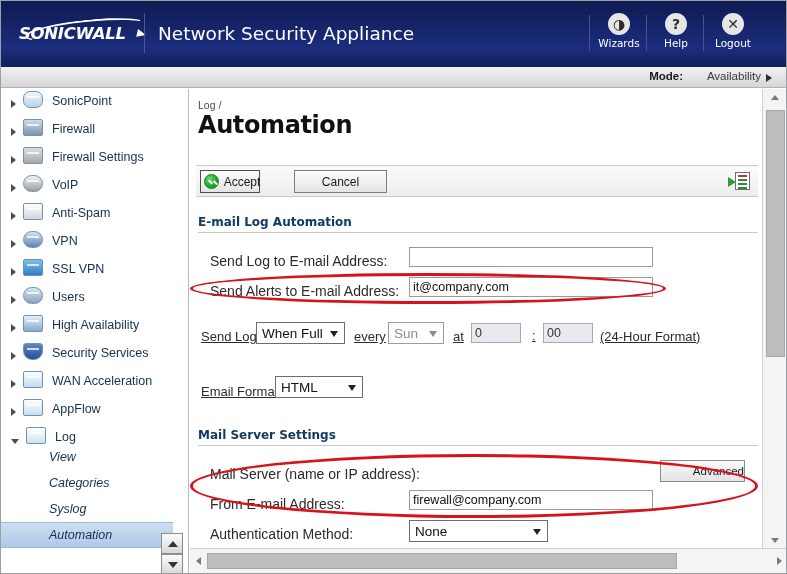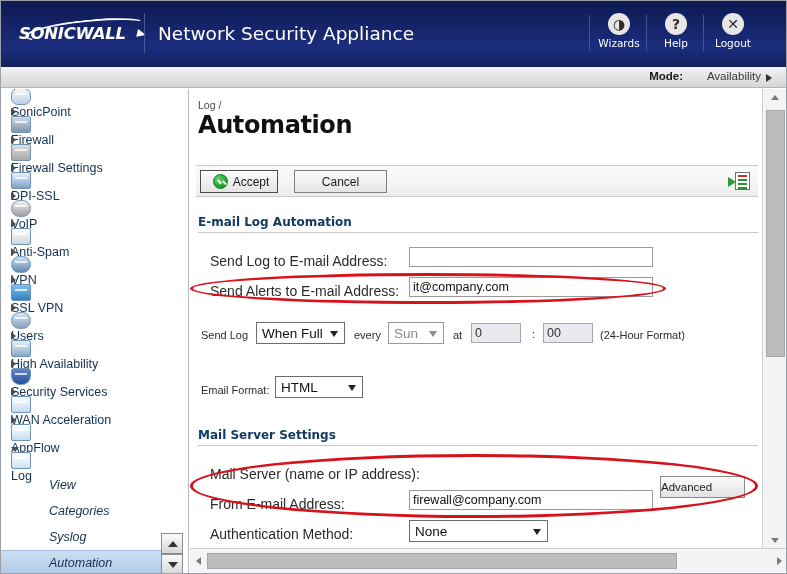--- a/index.html
+++ b/index.html
@@ -116,23 +116,23 @@
     width: 188px; height: 486px;
     background: #ffffff;
     border-right: 1px solid #b9b9b9;
     overflow: hidden;
   }
   #sidebar-inner {
     position: absolute; left: 0; top: -9px;
     width: 172px;
   }
   .nav-row {
-    height: 28px; display: flex; align-items: flex-start;
+    height: 28px; display: flex; align-items: flex-end;
     padding-left: 10px; cursor: pointer;
-    font-size: 12.5px; color: #14314f; flex-direction: column;
+    font-size: 12.5px; color: #14314f;
   }
   .nav-row .tri {
     width: 0; height: 0; flex: 0 0 auto;
     border-left: 5px solid #4c4c4c;
     border-top: 4px solid transparent;
     border-bottom: 4px solid transparent;
     margin-right: 7px;
   }
   .nav-row.open .tri {
     border-left: 4px solid transparent;
@@ -222,21 +222,21 @@
     border-bottom: 1px solid #c8c8c8;
   }
   .tb-btn {
     position: absolute; top: 4px; height: 23px;
     background: linear-gradient(to bottom, #fcfcfc, #e4e4e4);
     border: 1px solid #7e7e7e;
     font-size: 12px; color: #1a1a1a;
     display: flex; align-items: center; justify-content: center;
     cursor: pointer;
   }
-  #accept-btn { left: 4px; width: 78px; border-color: #4d4d4d; padding-left: 4px; }
+  #accept-btn { left: 4px; width: 60px; border-color: #4d4d4d; padding-left: 4px; }
   #accept-check {
     width: 15px; height: 15px; border-radius: 50%;
     background: radial-gradient(circle at 35% 30%, #63d96b, #179c2a 70%);
     border: 1px solid #0f7a1f;
     margin-right: 5px; position: relative; flex: 0 0 auto;
   }
   #accept-check::after {
     content:""; position:absolute; left:3px; top:6px;
     width:5px; height:2px; background:#fff;
     transform: rotate(45deg);
@@ -305,30 +305,29 @@
   .f-select.disabled { color: #8b8b8b; border-color: #9b9b9b; }
   .f-select .sel-caret {
     position: absolute; right: 6px; top: 8px;
     width: 0; height: 0;
     border-left: 4px solid transparent;
     border-right: 4px solid transparent;
     border-top: 6px solid #222;
   }
   .f-select.disabled .sel-caret { border-top-color: #8b8b8b; }
   .inline-txt {
-    position: absolute; font-size: 11px; color: #2b2b2b;
+    position: absolute; font-size: 13px; color: #2b2b2b; text-decoration: underline;
   }
   .adv-btn {
     position: absolute; height: 22px;
     background: linear-gradient(to bottom, #fafafa, #e3e3e3);
     border: 1px solid #8a8a8a;
     font-size: 11.5px; color: #1e1e1e;
-    display: flex; align-items: center; justify-content: flex-start;
+    display: flex; align-items: center; justify-content: flex-end;
     cursor: pointer;
-    margin-top: 16px;
   }
 
   .annot {
     position: absolute;
     border: 3px solid #d8121a;
     border-radius: 50%;
     pointer-events: none;
   }
 
   
@@ -433,25 +432,20 @@
       </div>
       <div class="nav-row">
         <span class="tri"></span>
         <span class="nav-ico i-firewall"></span>
         <span>Firewall</span>
       </div>
       <div class="nav-row">
         <span class="tri"></span>
         <span class="nav-ico i-fwsettings"></span>
         <span>Firewall Settings</span>
-      </div>
-      <div class="nav-row">
-        <span class="tri"></span>
-        <span class="nav-ico i-dpissl"></span>
-        <span>DPI-SSL</span>
       </div>
       <div class="nav-row">
         <span class="tri"></span>
         <span class="nav-ico i-voip"></span>
         <span>VoIP</span>
       </div>
       <div class="nav-row">
         <span class="tri"></span>
         <span class="nav-ico i-antispam"></span>
         <span>Anti-Spam</span>

